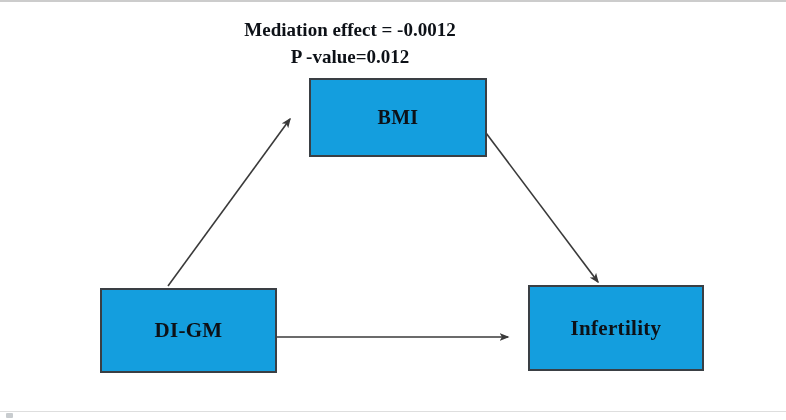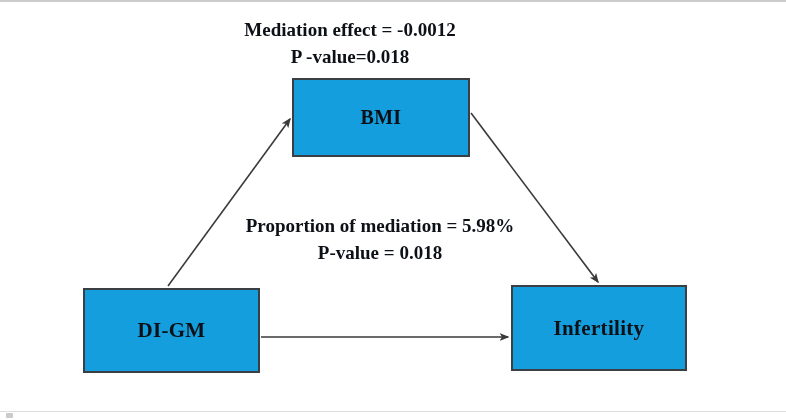--- a/index.html
+++ b/index.html
@@ -24,20 +24,21 @@
   .node{
     position:absolute;
     background:var(--box-fill);
     border:2px solid var(--box-border);
     box-sizing:border-box;
     display:flex;align-items:center;justify-content:center;
     color:var(--text);
     font-weight:bold;
     font-size:21px;
     letter-spacing:.3px;
+    margin-left:17px;
   }
   .node.bmi{left:292px;top:78px;width:178px;height:79px;font-size:20px;}
   .node.digm{left:83px;top:288px;width:177px;height:85px;}
   .node.infertility{left:511px;top:285px;width:176px;height:86px;}
   .annot{
     position:absolute;
     text-align:center;
     color:var(--text);
     font-weight:bold;
     font-size:19px;
@@ -66,31 +67,27 @@
         <path d="M0,0 L10,4 L0,8 L2.5,4 Z" style="fill:var(--arrow)"></path>
       </marker>
     </defs>
     <line x1="168" y1="286" x2="290" y2="119" marker-end="url(#ah)"></line>
     <line x1="471" y1="113" x2="598" y2="282" marker-end="url(#ah)"></line>
     <line x1="261" y1="337" x2="508" y2="337" marker-end="url(#ah)"></line>
   </svg>
 
   <div class="annot mediation">
     <div>Mediation effect = -0.0012</div>
-    <div>P -value=0.018</div>
+    <div>P -value=0.012</div>
   </div>
 
   <div class="node bmi">
     <span>BMI</span>
   </div>
 
-  <div class="annot proportion">
-    <div>Proportion of mediation = 5.98%</div>
-    <div>P-value = 0.018</div>
-  </div>
 
   <div class="node infertility">
     <span>Infertility</span>
   </div>
 
   <div class="node digm">
     <span>DI-GM</span>
   </div>
 
 

